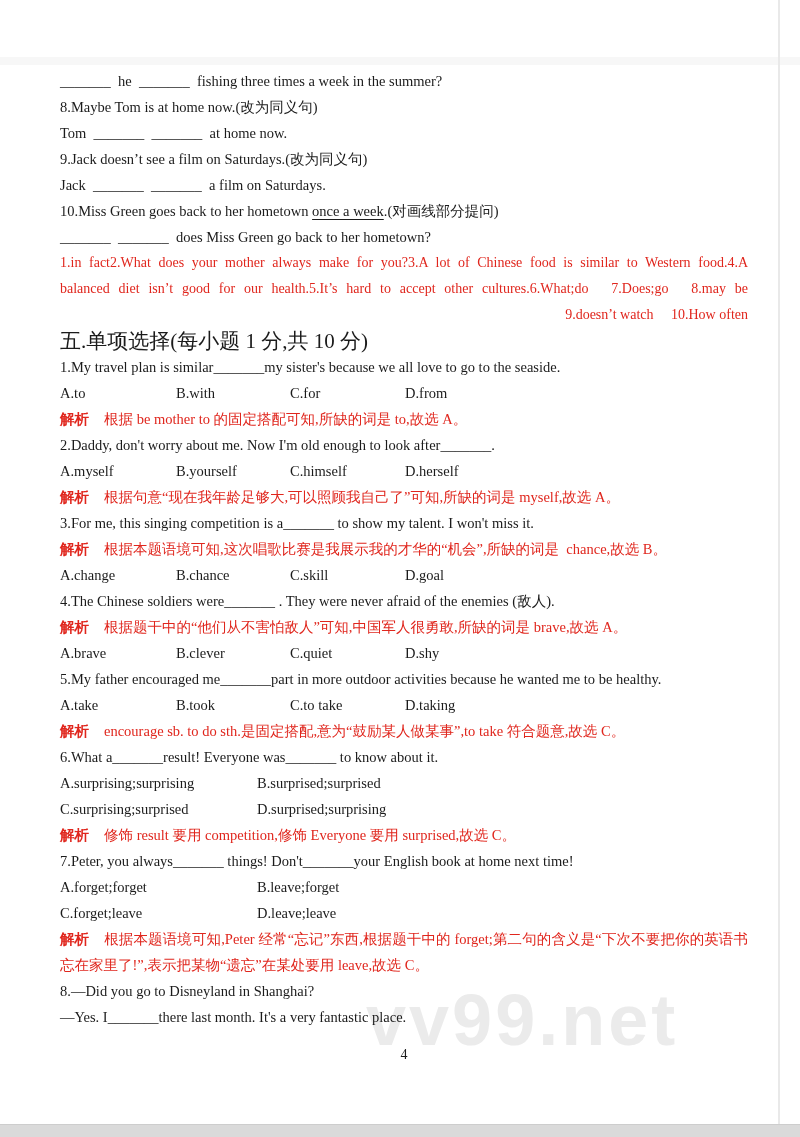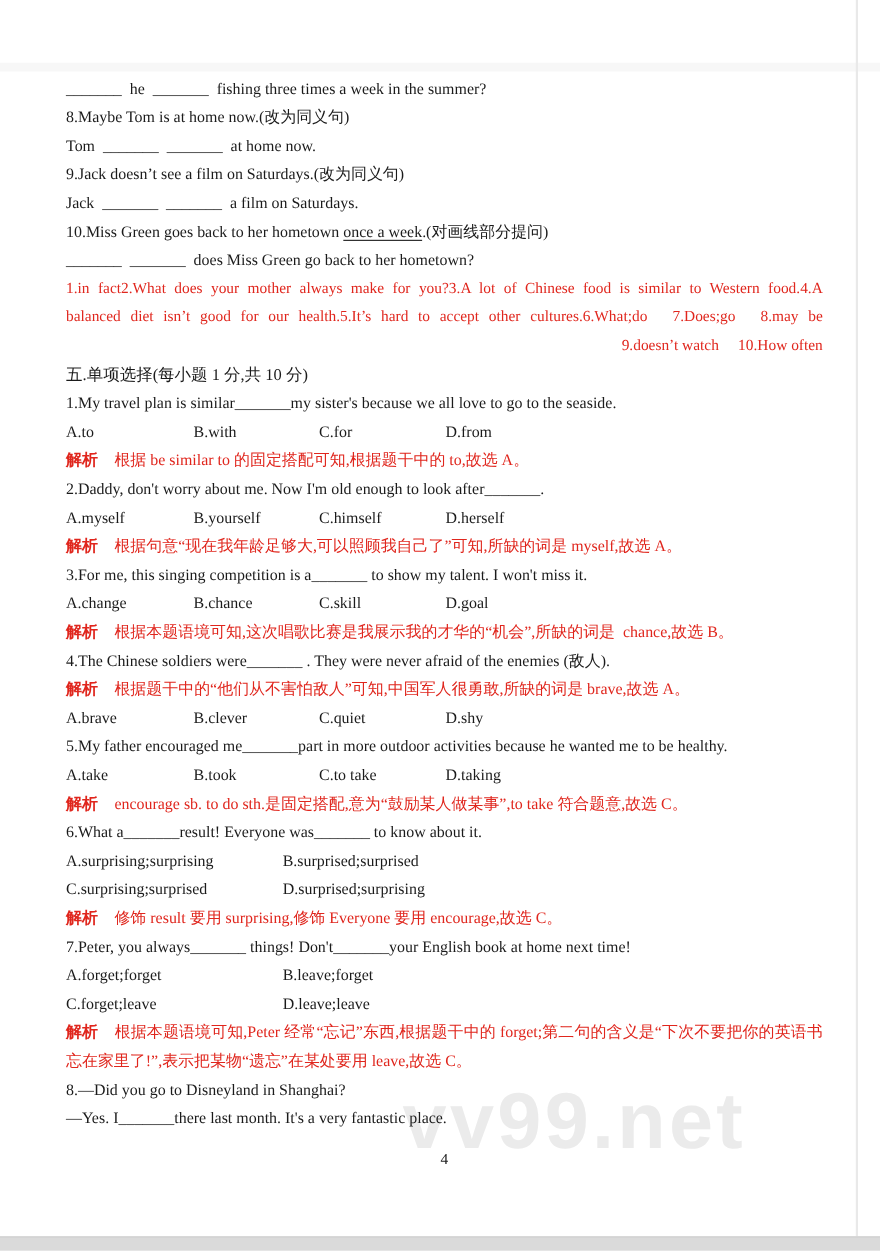--- a/index.html
+++ b/index.html
@@ -15,21 +15,21 @@
   .scanline { position:absolute; top:0; bottom:13px; left:778px; width:2px; background:#e9e9e9; z-index:0; }
   .watermark {
     position:absolute; left:366px; top:984px; z-index:1;
     font-family:"Liberation Sans",sans-serif; font-weight:bold;
     font-size:72px; line-height:1; letter-spacing:3px;
     color:var(--wm,#ebebeb);
     text-align:right;
   }
   .content { position:absolute; left:60px; top:68px; width:688px; z-index:2; }
   .line { min-height:26px; line-height:26px; font-size:14.5px; white-space:pre-wrap; }
-  .header { font-size:15px; }
+  .header { font-size:21px; }
   .ans-line {
     color:var(--red,#e0261d); font-size:14px; white-space:normal;
     text-align:justify; text-align-last:justify;
   }
   .ans-line.last { text-align:right; text-align-last:auto;margin-left:41px; }
   .u { text-decoration:underline; text-underline-offset:3px; }
   .opts4 { display:grid; grid-template-columns:116px 114px 115px auto; }
   .opts2 { display:grid; grid-template-columns:197px auto; }
   .analysis { color:var(--red,#e0261d); text-align:justify; }
   .jx { font-weight:bold; margin-right:15px; }
@@ -59,39 +59,39 @@
 
   <div class="line header">五.单项选择(每小题 1 分,共 10 分)</div>
 
   <div class="line">1.My travel plan is similar_______my sister's because we all love to go to the seaside.</div>
   <div class="line opts4">
     <span>A.to</span>
     <span>B.with</span>
     <span>C.for</span>
     <span>D.from</span>
   </div>
-  <div class="line analysis"><span class="jx">解析</span><span>根据 be similar to 的固定搭配可知,根据题干中的 to,故选 A。</span></div>
+  <div class="line analysis"><span class="jx">解析</span><span>根据 be mother to 的固定搭配可知,所缺的词是 to,故选 A。</span></div>
 
   <div class="line">2.Daddy, don't worry about me. Now I'm old enough to look after_______.</div>
   <div class="line opts4">
     <span>A.myself</span>
     <span>B.yourself</span>
     <span>C.himself</span>
     <span>D.herself</span>
   </div>
   <div class="line analysis"><span class="jx">解析</span><span>根据句意“现在我年龄足够大,可以照顾我自己了”可知,所缺的词是 myself,故选 A。</span></div>
 
   <div class="line">3.For me, this singing competition is a_______ to show my talent. I won't miss it.</div>
+  <div class="line analysis"><span class="jx">解析</span><span>根据本题语境可知,这次唱歌比赛是我展示我的才华的“机会”,所缺的词是  chance,故选 B。</span></div>
   <div class="line opts4">
     <span>A.change</span>
     <span>B.chance</span>
     <span>C.skill</span>
     <span>D.goal</span>
   </div>
-  <div class="line analysis"><span class="jx">解析</span><span>根据本题语境可知,这次唱歌比赛是我展示我的才华的“机会”,所缺的词是  chance,故选 B。</span></div>
 
   <div class="line">4.The Chinese soldiers were_______ . They were never afraid of the enemies (敌人).</div>
   <div class="line analysis"><span class="jx">解析</span><span>根据题干中的“他们从不害怕敌人”可知,中国军人很勇敢,所缺的词是 brave,故选 A。</span></div>
   <div class="line opts4">
     <span>A.brave</span>
     <span>B.clever</span>
     <span>C.quiet</span>
     <span>D.shy</span>
   </div>
 
@@ -106,21 +106,21 @@
 
   <div class="line">6.What a_______result! Everyone was_______ to know about it.</div>
   <div class="line opts2">
     <span>A.surprising;surprising</span>
     <span>B.surprised;surprised</span>
   </div>
   <div class="line opts2">
     <span>C.surprising;surprised</span>
     <span>D.surprised;surprising</span>
   </div>
-  <div class="line analysis"><span class="jx">解析</span><span>修饰 result 要用 surprising,修饰 Everyone 要用 encourage,故选 C。</span></div>
+  <div class="line analysis"><span class="jx">解析</span><span>修饰 result 要用 competition,修饰 Everyone 要用 surprised,故选 C。</span></div>
 
   <div class="line">7.Peter, you always_______ things! Don't_______your English book at home next time!</div>
   <div class="line opts2">
     <span>A.forget;forget</span>
     <span>B.leave;forget</span>
   </div>
   <div class="line opts2">
     <span>C.forget;leave</span>
     <span>D.leave;leave</span>
   </div>

